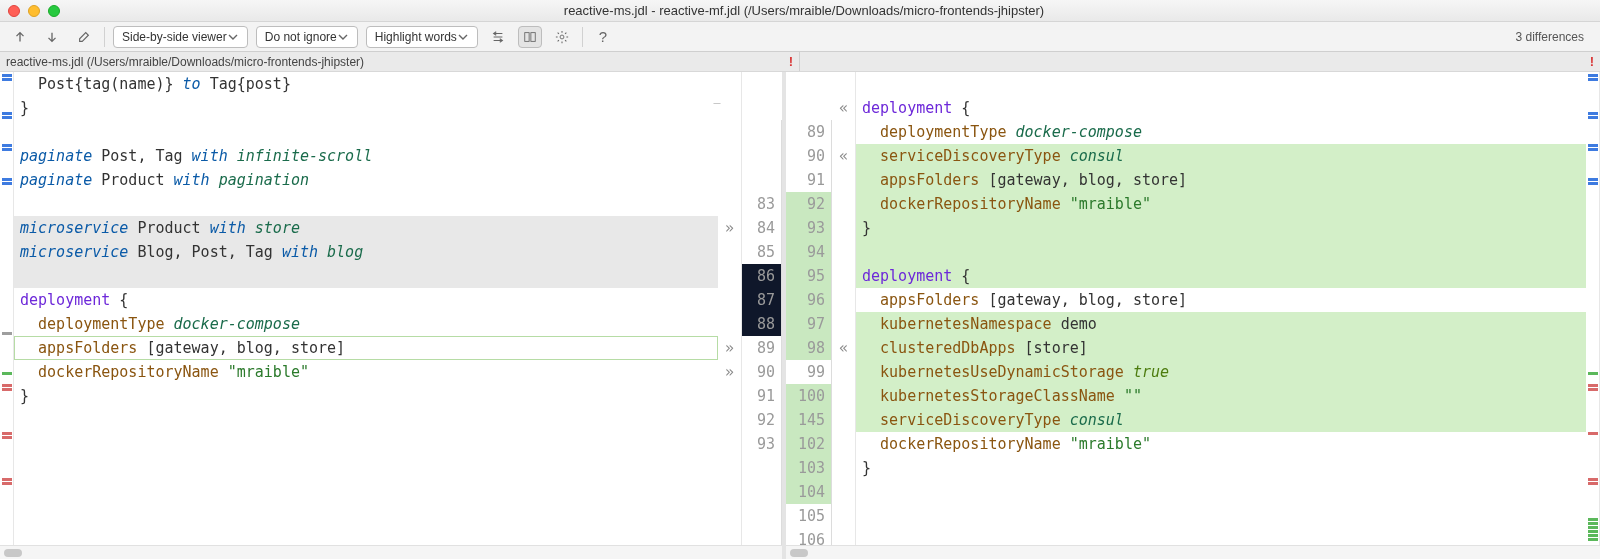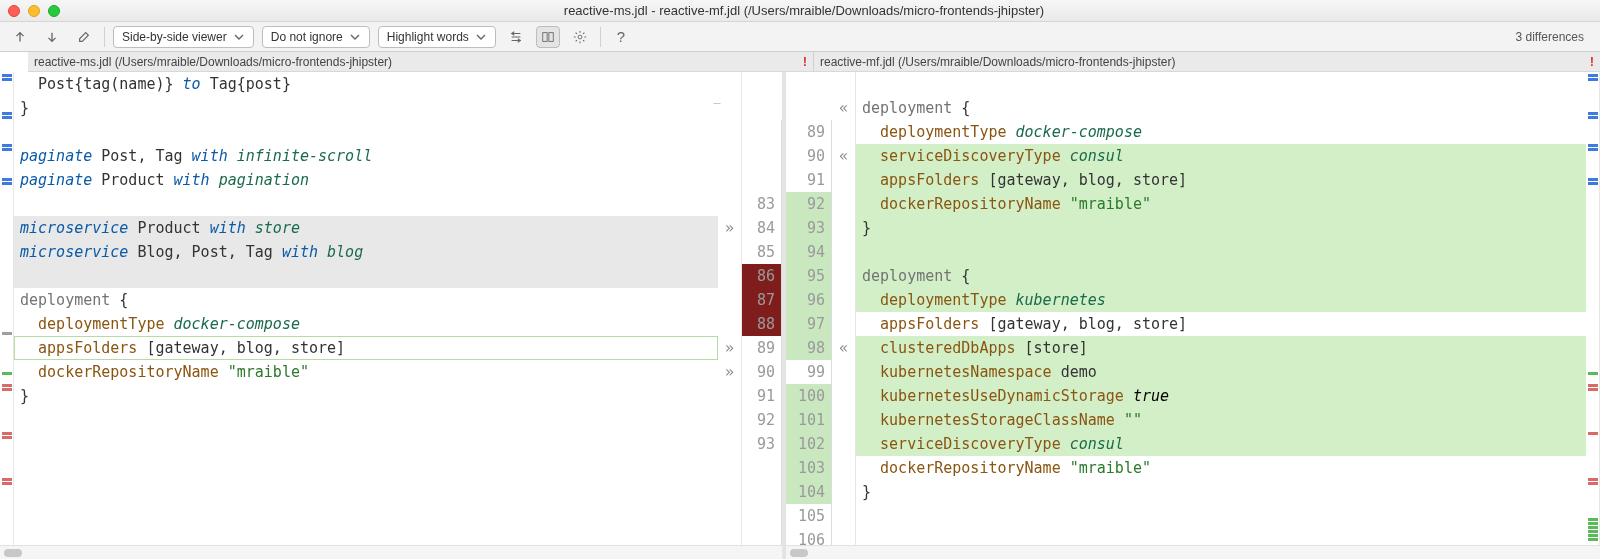--- a/index.html
+++ b/index.html
@@ -6,26 +6,26 @@
   html, body { width: 1600px; height: 559px; font-family: -apple-system, "Helvetica Neue", Arial, sans-serif; font-size: 12px; color: #2b2b2b; background:#fff; }
   .titlebar { height: 22px; background: linear-gradient(#f6f6f6,#e9e9e9); border-bottom:1px solid #d5d5d5; display:flex; align-items:center; padding:0 8px; position:relative; }
   .traffic { display:flex; gap:8px; }
   .dot { width:12px; height:12px; border-radius:50%; }
   .dot.red { background:#ff5f56; border:1px solid #e0443e; }
   .dot.yellow { background:#ffbd2e; border:1px solid #dea123; }
   .dot.green { background:#27c93f; border:1px solid #1aab29; }
   .title { position:absolute; left:0; right:12px; text-align:center; font-size:13px; color:#333;padding-left:20px; }
   .toolbar { height:30px; background:#f3f3f3; border-bottom:1px solid #cfcfcf; display:flex; align-items:center; padding:0 8px; gap:8px; }
   .toolbar .diffcount { margin-left:auto; margin-right:8px; color:#555; }
-  .tbtn { height:22px; border:1px solid #bdbdbd; background:#fff; border-radius:4px; display:inline-flex; align-items:center; padding:0 8px; gap:6px; color:#333; }
+  .tbtn { height:22px; border:1px solid #bdbdbd; background:#fff; border-radius:4px; display:inline-flex; align-items:center; padding:0 8px; color:#333; }
   .tbtn svg { width:12px; height:12px; }
   .iconbtn { width:24px; height:22px; border:1px solid transparent; border-radius:4px; display:inline-flex; align-items:center; justify-content:center; color:#666; }
   .iconbtn svg { width:14px; height:14px; }
   .sep { width:1px; height:20px; background:#d1d1d1; }
-  .filebar { height:20px; display:flex; background:#eaeaea; border-bottom:1px solid #d8d8d8;margin-left:28px; }
+  .filebar { height:20px; display:flex; background:#eaeaea; border-bottom:1px solid #d8d8d8; }
   .filebar .half { width:50%; border-right:1px solid #d0d0d0; display:flex; align-items:center; padding:0 6px; color:#444; position:relative; }
   .filebar .half:last-child { border-right:none; }
   .filebar .err { position:absolute; right:6px; color:#d93838; font-weight:bold; font-size:13px; }
 
   .editwrap { display:flex; height: calc(559px - 22px - 30px - 20px); position:relative; }
   .pane { display:flex; flex-direction:column; position:relative; }
   .pane.left { width: 782px; }
   .splitter { width:4px; background:#e4e4e4; }
   .pane.right { width: 814px; }
 
@@ -33,37 +33,37 @@
   .strip { width:14px; background:#fff; border-right:1px solid #e7e7e7; position:relative; }
   .strip .mark { position:absolute; left:2px; width:10px; height:3px; }
   .mark.blue { background:#3e7be0; }
   .mark.green { background:#5bb85b; }
   .mark.gray { background:#9e9e9e; }
   .mark.red { background:#d86a6a; }
 
   .gutter { width:40px; text-align:right; color:#9a9a9a; background:#fff; border-right:1px solid #dcdcdc; user-select:none;margin-top:48px; }
   .gutter .ln { height:24px; padding-right:6px; }
   .gutter .ln.g-hl { background:#c9e8c0; }
-  .gutter .ln.g-gray { background:#7f1d1d; }
+  .gutter .ln.g-gray { background:#0f172a; }
 
   .arrows { width:24px; background:#fff; border-right:1px solid #e7e7e7; }
   .arrows .ar { height:24px; display:flex; align-items:center; justify-content:center; color:#888; }
 
   .code { flex:1; background:#fff; position:relative; }
   .code .row { height:24px; padding-left:6px; white-space:pre; }
   .code .row.hl-gray { background:#e8e8e8; }
   .code .row.hl-green { background:#d3efc8; }
   .code .row.hl-boxgreen { outline:1px solid #b6dca5; outline-offset:-1px; }
 
   .kw { color:#0a5aa7; font-style:italic; }
-  .kw2 { color:#737373; }
+  .kw2 { color:#6d28d9; }
   .val { color:#1a6b4b; font-style:italic; }
   .str { color:#2b7a2b; }
   .id  { color:#8a5510; }
-  .bool{ color:#000000; font-style:italic; }
+  .bool{ color:#4d7c0f; font-style:italic; }
   .pl  { color:#333; }
 
   .hscroll { height:14px; background:#f5f5f5; border-top:1px solid #e1e1e1; }
   .hscroll .thumb { height:8px; margin-top:3px; margin-left:4px; width:18px; background:#c8c8c8; border-radius:4px; }
 
   .fold-handle { position:absolute; top:18px; right:-6px; width:14px; height:20px; color:#bbb; font-size:14px; text-align:center; }
   .chevrons { color:#8a8a8a; }
 </style>
 </head>
 <body>
@@ -133,21 +133,20 @@
   <span class="iconbtn" style="font-size:15px;">?</span>
   <span class="diffcount">3 differences</span>
 </div>
 
 <div class="filebar">
   <div class="half">
     <span>reactive-ms.jdl (/Users/mraible/Downloads/micro-frontends-jhipster)</span>
     <span class="err">!</span>
   </div>
   <div class="half">
-    <span>reactive-mf.jdl (/Users/mraible/Downloads/micro-frontends-jhipster)</span>
     <span class="err">!</span>
   </div>
 </div>
 
 <div class="editwrap">
 
   <div class="pane left">
     <div class="codearea">
       <div class="strip" id="lstrip">
           <div class="mark blue" style="top: 2px;"></div>
@@ -238,21 +237,21 @@
           <div class="ln">91</div>
           <div class="ln g-hl">92</div>
           <div class="ln g-hl">93</div>
           <div class="ln g-hl">94</div>
           <div class="ln g-hl">95</div>
           <div class="ln g-hl">96</div>
           <div class="ln g-hl">97</div>
           <div class="ln g-hl">98</div>
           <div class="ln">99</div>
           <div class="ln g-hl">100</div>
-          <div class="ln g-hl">101</div>
+          <div class="ln g-hl">145</div>
           <div class="ln g-hl">102</div>
           <div class="ln g-hl">103</div>
           <div class="ln g-hl">104</div>
           <div class="ln">105</div>
           <div class="ln">106</div>
           <div class="ln">107</div>
         </div>
       <div class="arrows" id="rarrows">
           <div class="ar"></div>
           <div class="ar">
@@ -283,24 +282,23 @@
       <div class="code" id="rcode">
           <div class="row">&nbsp;</div>
           <div class="row"><span class="kw2">deployment</span><span class="pl"> {</span></div>
           <div class="row"><span class="pl">  </span><span class="id">deploymentType</span><span class="pl"> </span><span class="val">docker-compose</span></div>
           <div class="row hl-green"><span class="pl">  </span><span class="id">serviceDiscoveryType</span><span class="pl"> </span><span class="val">consul</span></div>
           <div class="row hl-green"><span class="pl">  </span><span class="id">appsFolders</span><span class="pl"> [gateway, blog, store]</span></div>
           <div class="row hl-green"><span class="pl">  </span><span class="id">dockerRepositoryName</span><span class="pl"> </span><span class="str">"mraible"</span></div>
           <div class="row hl-green"><span class="pl">}</span></div>
           <div class="row hl-green">&nbsp;</div>
           <div class="row hl-green"><span class="kw2">deployment</span><span class="pl"> {</span></div>
-          <div class="row hl-green"><span class="pl">  </span><span class="id">deploymentType</span><span class="pl"> </span><span class="val">kubernetes</span></div>
           <div class="row"><span class="pl">  </span><span class="id">appsFolders</span><span class="pl"> [gateway, blog, store]</span></div>
+          <div class="row hl-green"><span class="pl">  </span><span class="id">kubernetesNamespace</span><span class="pl"> demo</span></div>
           <div class="row hl-green"><span class="pl">  </span><span class="id">clusteredDbApps</span><span class="pl"> [store]</span></div>
-          <div class="row hl-green"><span class="pl">  </span><span class="id">kubernetesNamespace</span><span class="pl"> demo</span></div>
           <div class="row hl-green"><span class="pl">  </span><span class="id">kubernetesUseDynamicStorage</span><span class="pl"> </span><span class="bool">true</span></div>
           <div class="row hl-green"><span class="pl">  </span><span class="id">kubernetesStorageClassName</span><span class="pl"> </span><span class="str">""</span></div>
           <div class="row hl-green"><span class="pl">  </span><span class="id">serviceDiscoveryType</span><span class="pl"> </span><span class="val">consul</span></div>
           <div class="row"><span class="pl">  </span><span class="id">dockerRepositoryName</span><span class="pl"> </span><span class="str">"mraible"</span></div>
           <div class="row"><span class="pl">}</span></div>
           <div class="row">&nbsp;</div>
         </div>
       <div class="strip" id="rstrip">
           <div class="mark blue" style="top: 2px;"></div>
           <div class="mark blue" style="top: 6px;"></div>

